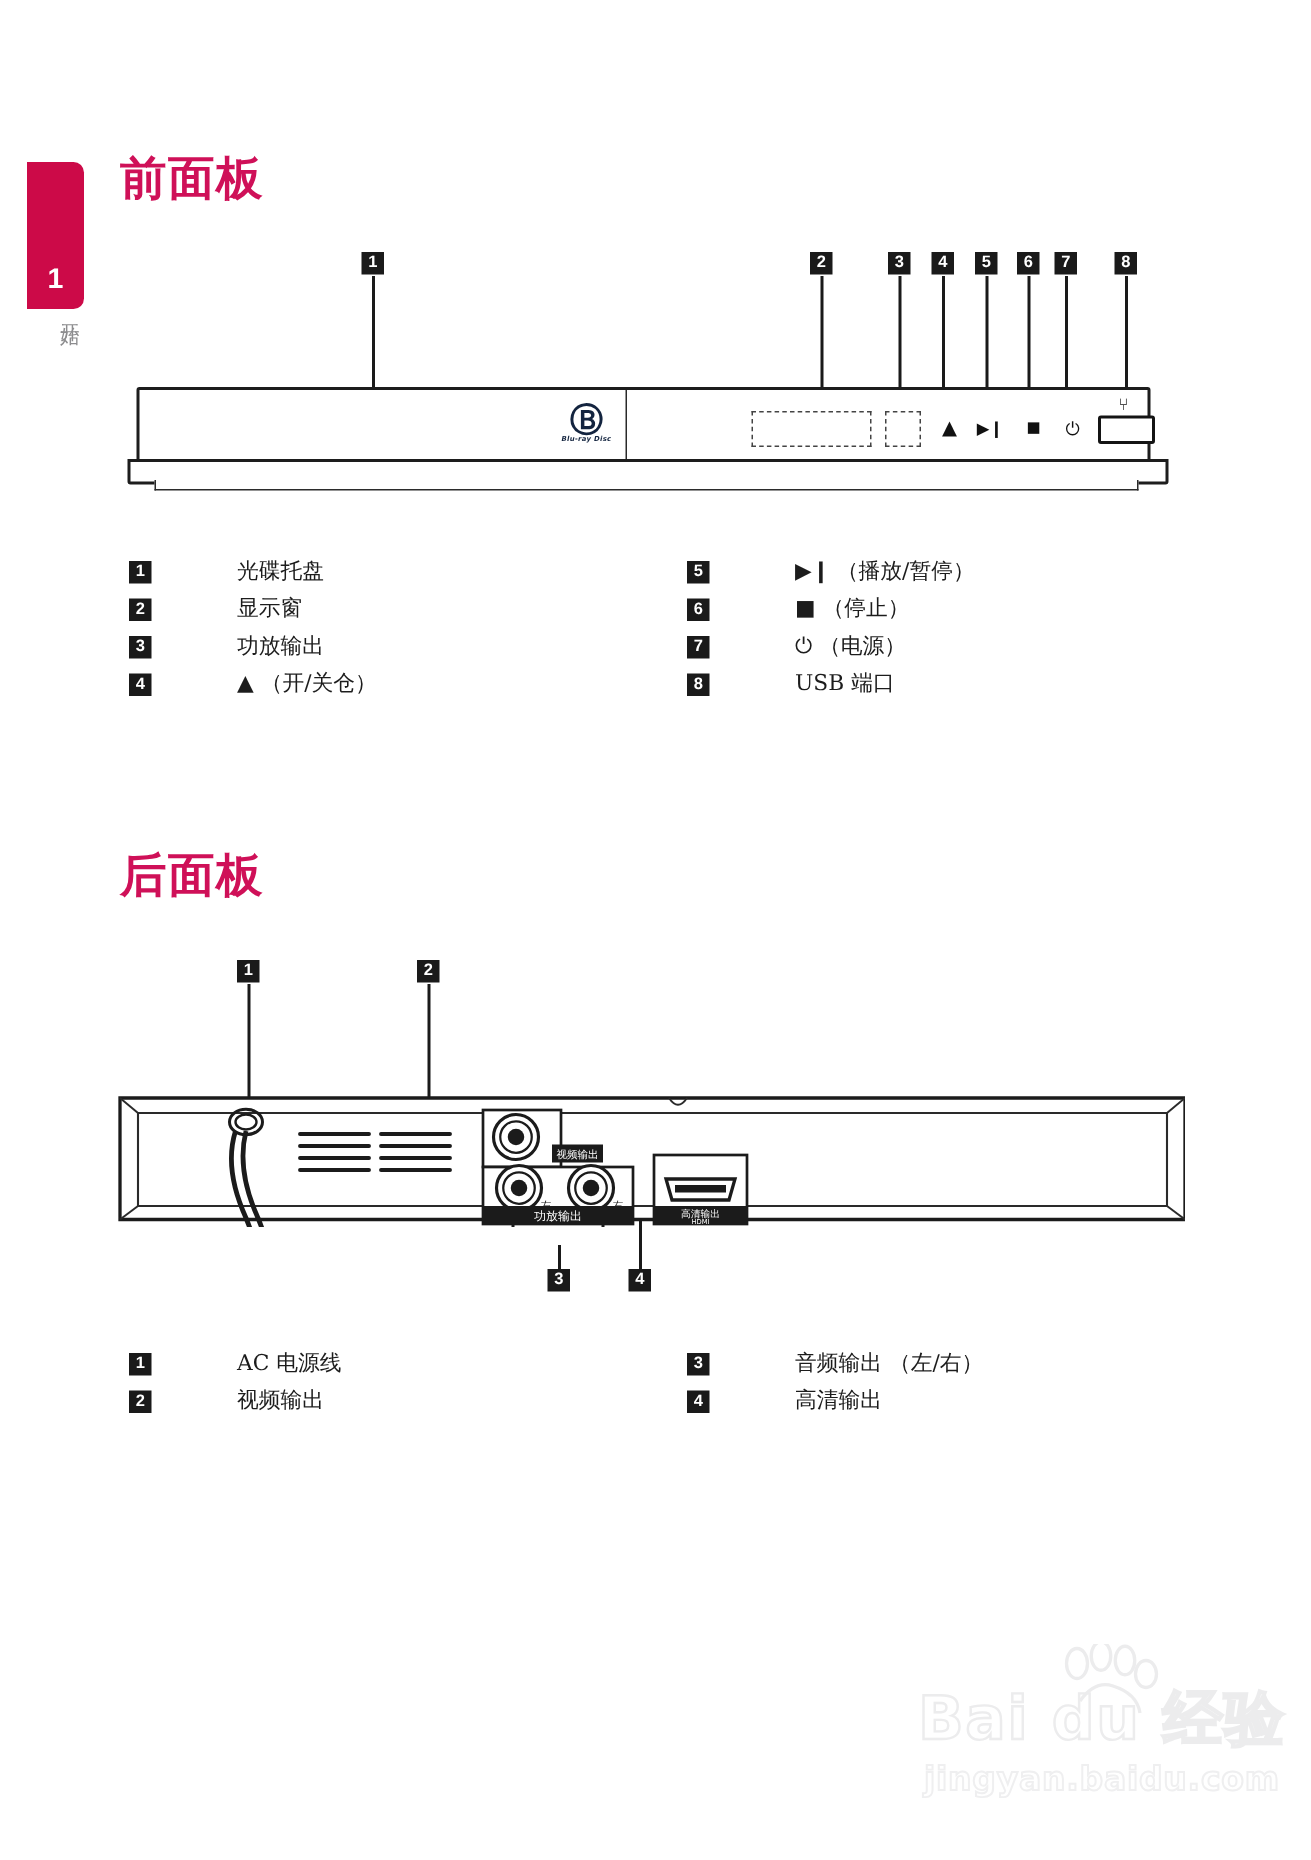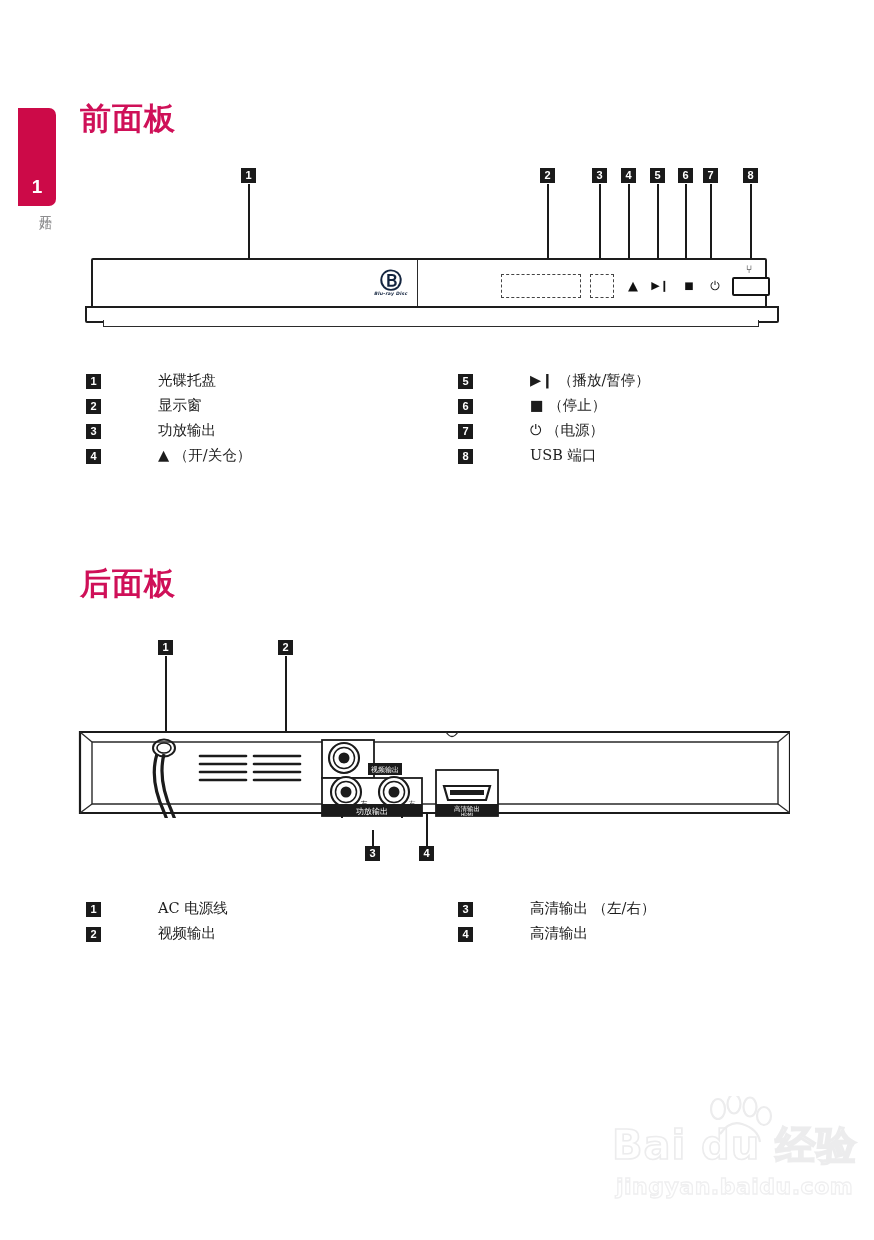--- a/index.html
+++ b/index.html
@@ -362,21 +362,21 @@
       </div>
     <div class="row">
         <div class="chip2">2</div>
         <div class="txt">视频输出</div>
       </div>
   </div>
 
   <div class="legend" id="rear-legend-right">
     <div class="row">
         <div class="chip2">3</div>
-        <div class="txt">高清输出 （左/右）</div>
+        <div class="txt">音频输出 （左/右）</div>
       </div>
     <div class="row">
         <div class="chip2">4</div>
         <div class="txt">高清输出</div>
       </div>
   </div>
 
   <div class="wm">
     <svg class="paw" viewBox="0 0 70 56" xmlns="http://www.w3.org/2000/svg">
       <ellipse cx="14" cy="13" rx="7" ry="10" fill="none" stroke="#ececed" stroke-width="2.2"></ellipse>

